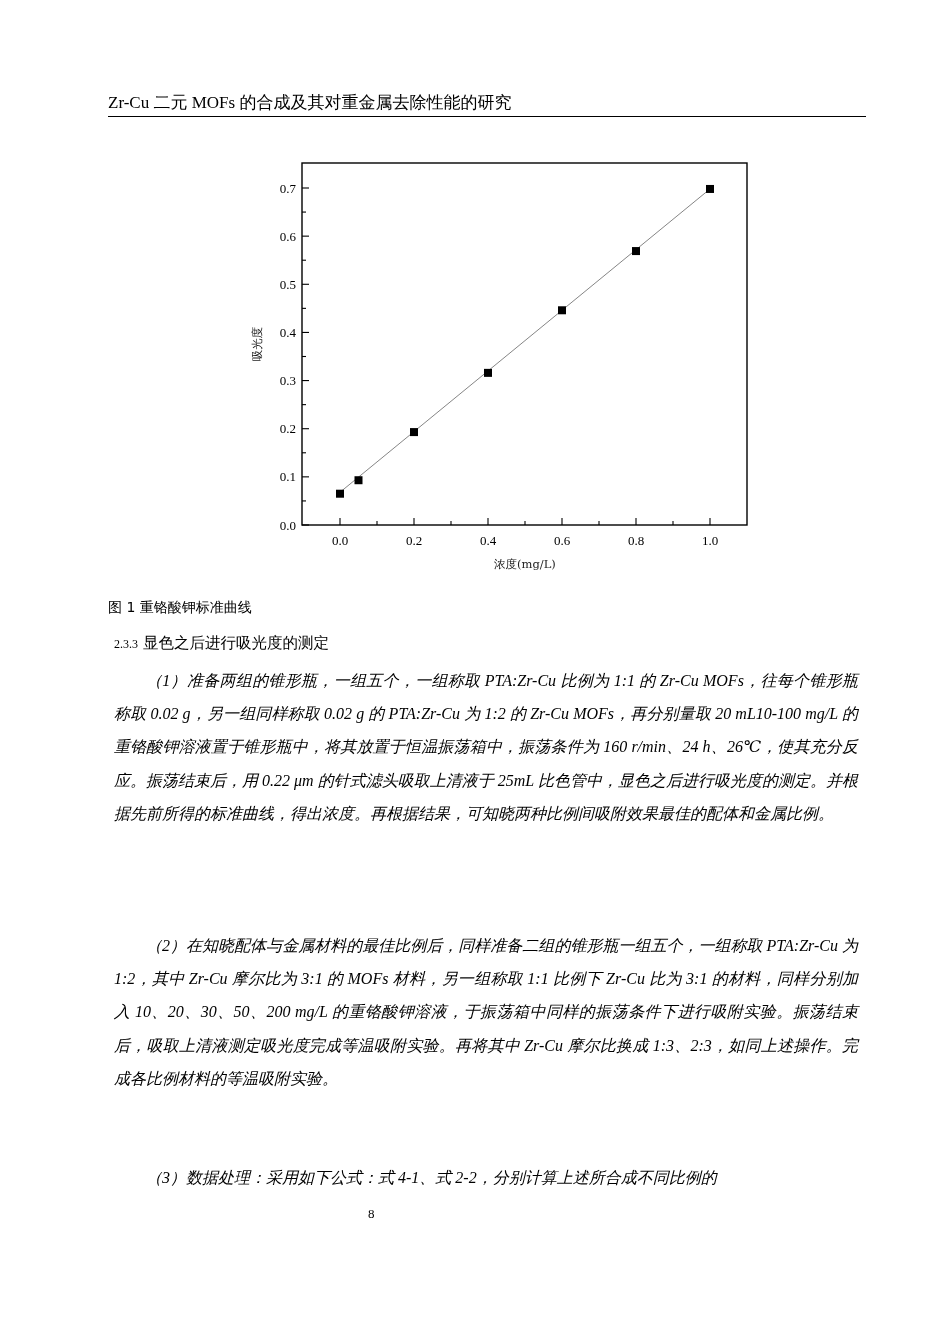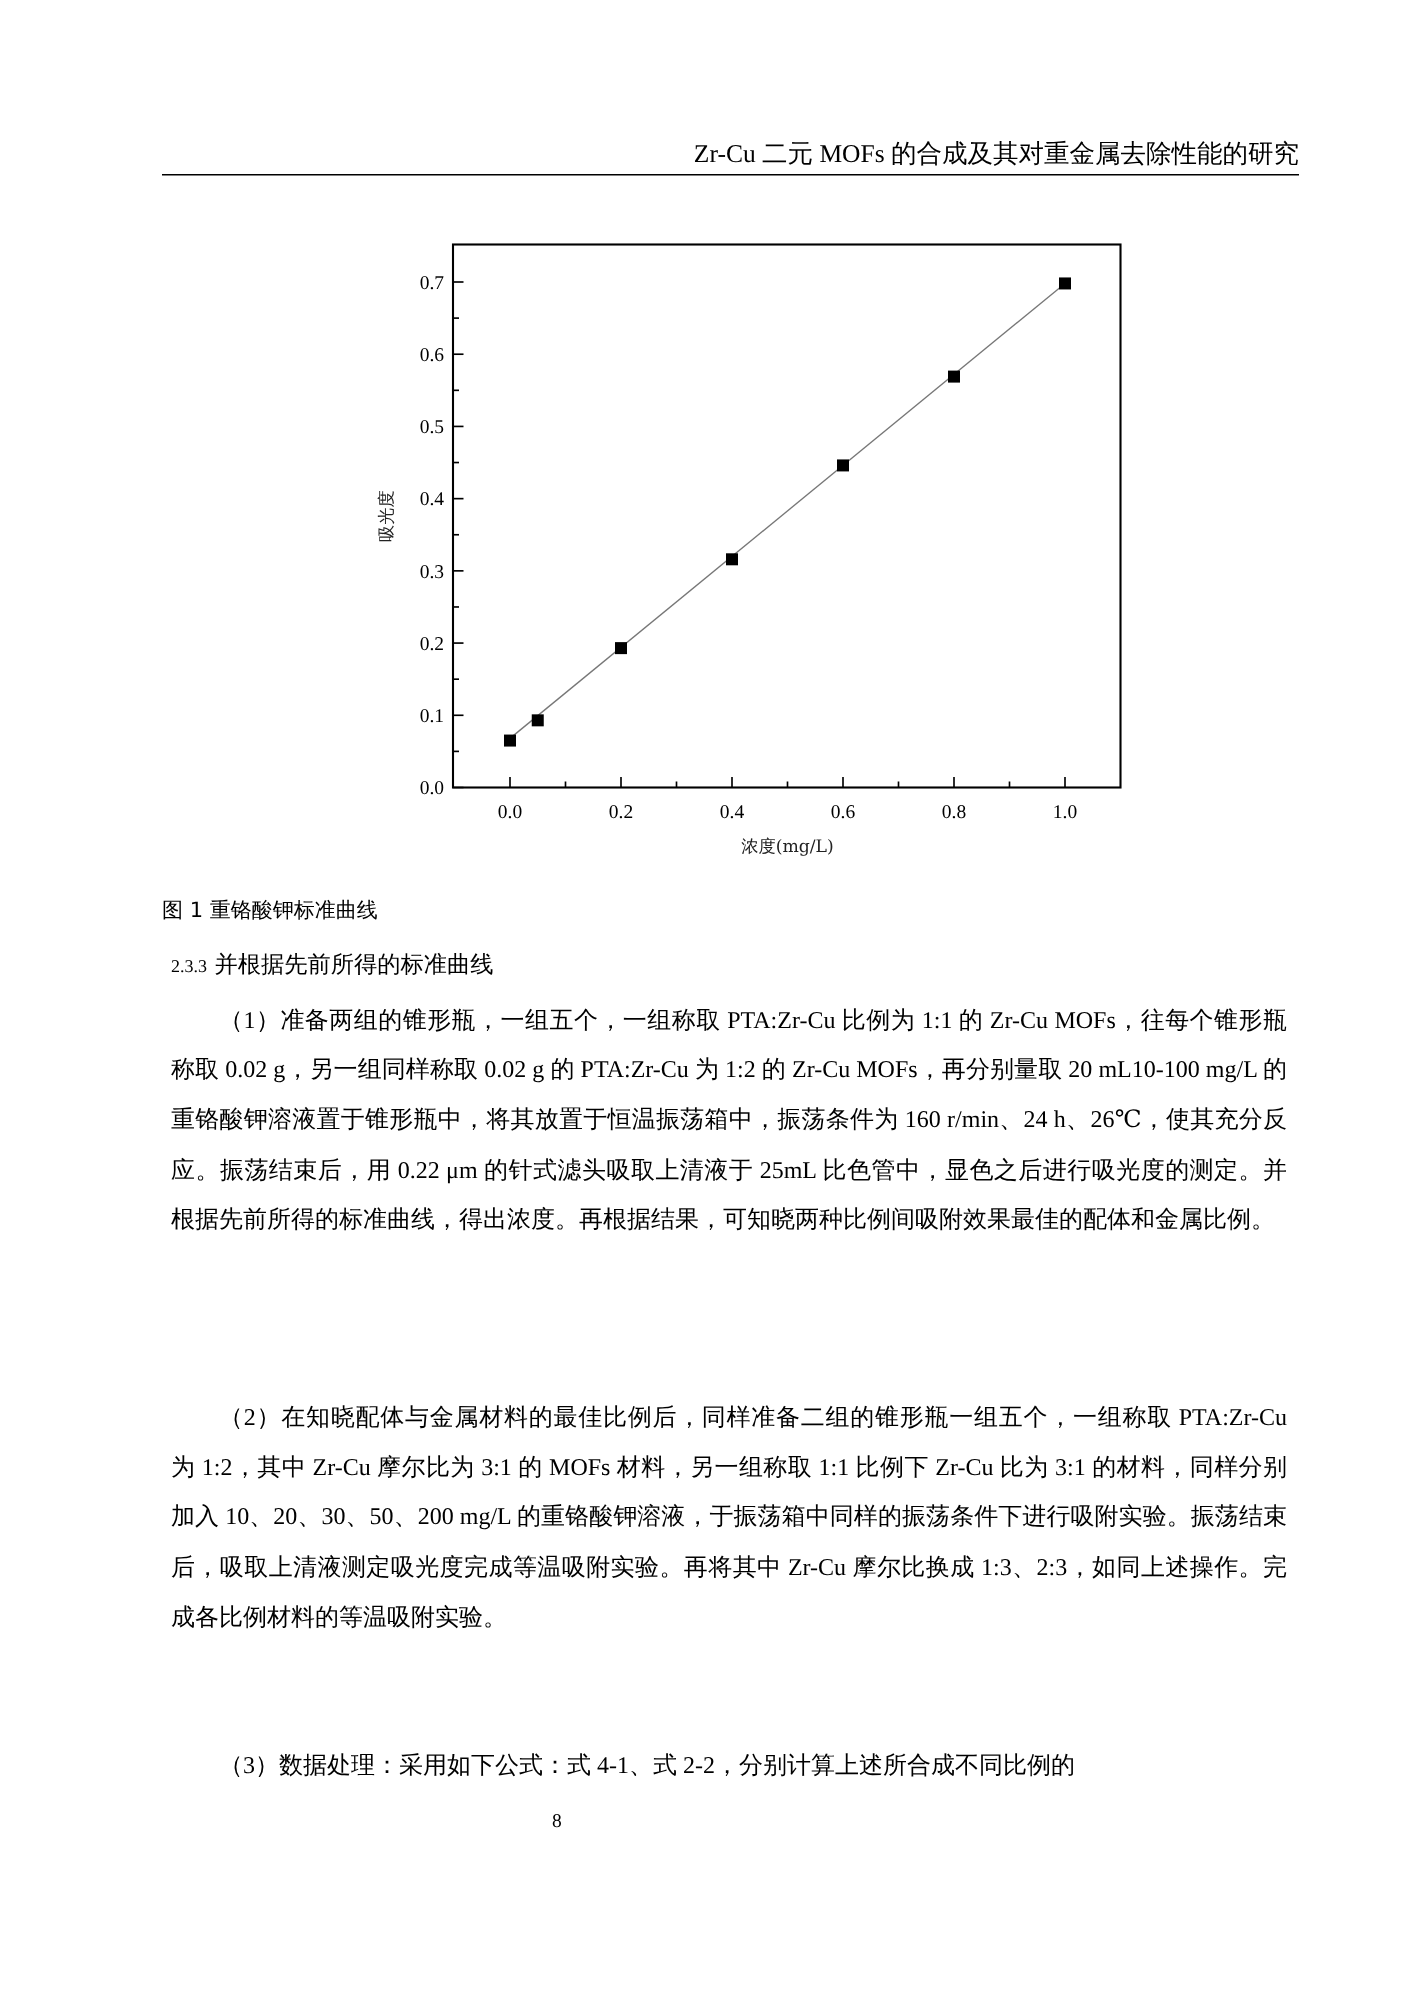--- a/index.html
+++ b/index.html
@@ -1,30 +1,30 @@
 <!DOCTYPE html>
 <html><head>
 <meta charset="utf-8">
 <style>
   html, body { margin: 0; padding: 0; background: #ffffff; }
   body { width: 950px; height: 1344px; position: relative; overflow: hidden;
          font-family: "Liberation Serif", "DejaVu Serif", serif; color: #000; }
-  .header { position: absolute; left: 108px; top: 92px; width: 758px; text-align: right;
+  .header { position: absolute; left: 108px; top: 92px; width: 758px; text-align: left;
             font-size: 17px; line-height: 22px; }
   .header-rule { position: absolute; left: 108px; top: 116px; width: 758px; height: 0;
                  border-top: 1.3px solid #000; }
   .figure { position: absolute; left: 240px; top: 155px; width: 520px; height: 430px; }
   .figure svg { display: block; }
   .caption { position: absolute; left: 108px; top: 597px; width: 758px; text-align: left;
              font-family: "DejaVu Sans", "Liberation Sans", sans-serif; font-size: 14px; line-height: 20px; }
   .section-heading { position: absolute; left: 114px; top: 632px;
                      font-family: "DejaVu Sans", "Liberation Sans", sans-serif; font-size: 15.5px; line-height: 22px; }
   .section-heading .num { font-family: Liberation Serif, serif; font-size: 12px; }
   .body-text { position: absolute; left: 114px; width: 744px; font-size: 16px;
-               line-height: 33.2px; text-align: justify; }
+               line-height: 33.2px; text-align: justify; font-style: italic; }
   .para { margin: 0; text-indent: 2em; }
   .p1 { top: 664px; }
   .p2 { top: 929px; }
   .p3 { top: 1161px; }
   .page-num { position: absolute; left: 368px; top: 1206px; font-size: 13px; line-height: 16px; }
   .axis-text { font-family: "Liberation Serif", "DejaVu Serif", serif; font-size: 13px; fill: #000; }
   .axis-label { font-family: "DejaVu Serif", "Liberation Serif", serif; font-size: 11.5px; fill: #222; }
 </style>
 </head>
 <body>
@@ -96,21 +96,21 @@
       </g>
     <text id="xlabel" class="axis-label" x="285" y="413" text-anchor="middle">浓度(mg/L)</text>
     <text id="ylabel" class="axis-label" transform="translate(21,189) rotate(-90)" text-anchor="middle">吸光度</text>
   </svg>
 </div>
 
 <div class="caption">图 1  重铬酸钾标准曲线</div>
 
 <div class="section-heading">
   <span class="num">2.3.3</span>
-  <span>并根据先前所得的标准曲线</span>
+  <span>显色之后进行吸光度的测定</span>
 </div>
 
 <div class="body-text p1">
   <p class="para">（1）准备两组的锥形瓶，一组五个，一组称取 PTA:Zr-Cu 比例为 1:1 的 Zr-Cu MOFs，往每个锥形瓶称取 0.02 g，另一组同样称取 0.02 g 的 PTA:Zr-Cu 为 1:2 的 Zr-Cu MOFs，再分别量取 20 mL10-100 mg/L 的重铬酸钾溶液置于锥形瓶中，将其放置于恒温振荡箱中，振荡条件为 160 r/min、24 h、26℃，使其充分反应。振荡结束后，用 0.22 μm 的针式滤头吸取上清液于 25mL 比色管中，显色之后进行吸光度的测定。并根据先前所得的标准曲线，得出浓度。再根据结果，可知晓两种比例间吸附效果最佳的配体和金属比例。</p>
 </div>
 <div class="body-text p2">
   <p class="para">（2）在知晓配体与金属材料的最佳比例后，同样准备二组的锥形瓶一组五个，一组称取 PTA:Zr-Cu 为 1:2，其中 Zr-Cu 摩尔比为 3:1 的 MOFs 材料，另一组称取 1:1 比例下 Zr-Cu 比为 3:1 的材料，同样分别加入 10、20、30、50、200 mg/L 的重铬酸钾溶液，于振荡箱中同样的振荡条件下进行吸附实验。振荡结束后，吸取上清液测定吸光度完成等温吸附实验。再将其中 Zr-Cu 摩尔比换成 1:3、2:3，如同上述操作。完成各比例材料的等温吸附实验。</p>
 </div>
 <div class="body-text p3">
   <p class="para">（3）数据处理：采用如下公式：式 4-1、式 2-2，分别计算上述所合成不同比例的</p>

